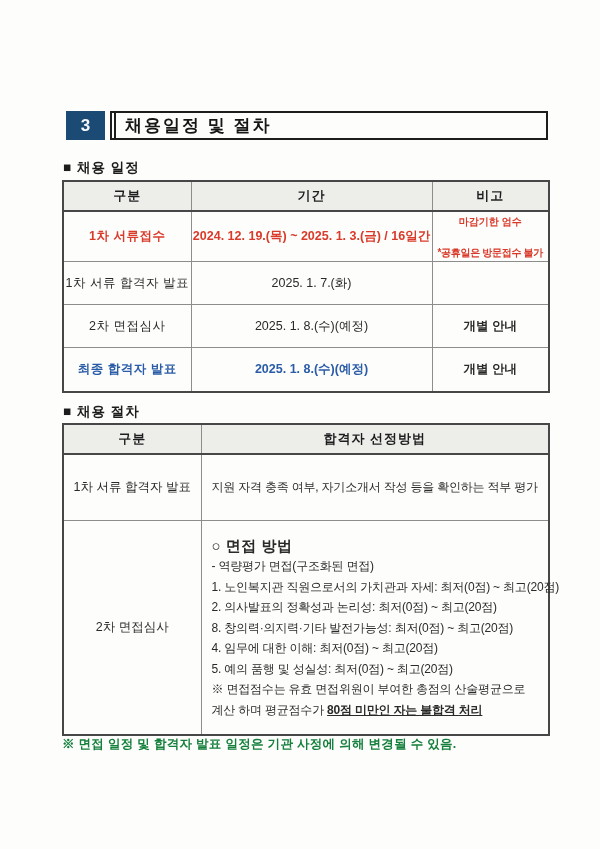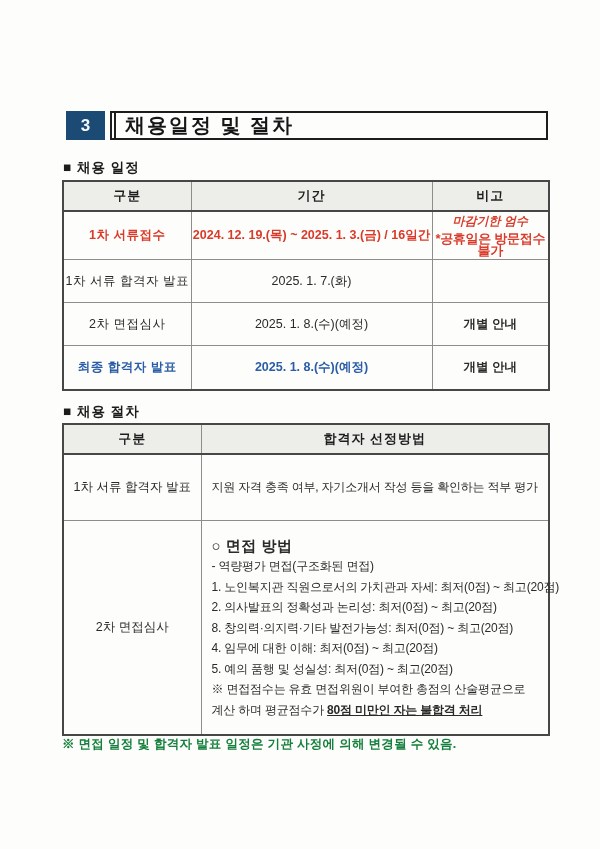--- a/index.html
+++ b/index.html
@@ -21,21 +21,21 @@
     font-size:17px; font-weight:bold;
     display:flex; align-items:center; justify-content:center;
   }
   .title-box {
     box-sizing:border-box;
     margin-left:5px; width:438px; height:29px;
     border:2px solid #1d1d1d;
     position:relative;
     display:flex; align-items:center;
     padding-left:13px;
-    font-size:20px; font-weight:bold; letter-spacing:2px;
+    font-size:17px; font-weight:bold; letter-spacing:2px;
     color:#161616;
     background:#fdfdfb;
   }
   .title-box::before {
     content:""; position:absolute; left:2px; top:0; bottom:0;
     width:2px; background:#1d1d1d;
   }
 
   
   .sub-heading {
@@ -67,22 +67,22 @@
   td { font-size:12.5px; text-align:center; color:#2a2a2a; }
 
   .sched td.c-label  { letter-spacing:0.5px; }
   .sched tr.r1 td { height:39px; }
   .sched tr.r2 td, .sched tr.r3 td { height:38px; }
   .sched tr.r4 td { height:39px; }
 
   .red  { color:#d93a2a !important; font-weight:bold; }
   .blue { color:#2a5ca8 !important; font-weight:bold; }
   .bold { font-weight:bold;margin-left:40px; }
-  .note-main { font-size:12px; line-height:15px;font-style:italic; }
-  .note-sub  { font-size:13px; line-height:12px; margin-top:4px; letter-spacing:-0.3px; }
+  .note-main { font-size:10px; line-height:15px; }
+  .note-sub  { font-size:10px; line-height:12px; margin-top:18px; letter-spacing:-0.3px; }
 
   .proc tr.p1 td { height:53px; }
   .proc tr.p2 td { height:201px; vertical-align:middle; }
   .proc td.method-cell {
     text-align:left; padding:6px 10px; font-size:12px; letter-spacing:-0.2px;
   }
   .method-line { line-height:20.5px; white-space:nowrap; }
   .method-title { font-weight:bold; font-size:15px; line-height:21px; letter-spacing:0.5px; }
   .method-note { line-height:20.5px; }
   .emph { font-weight:bold; text-decoration:underline; }

